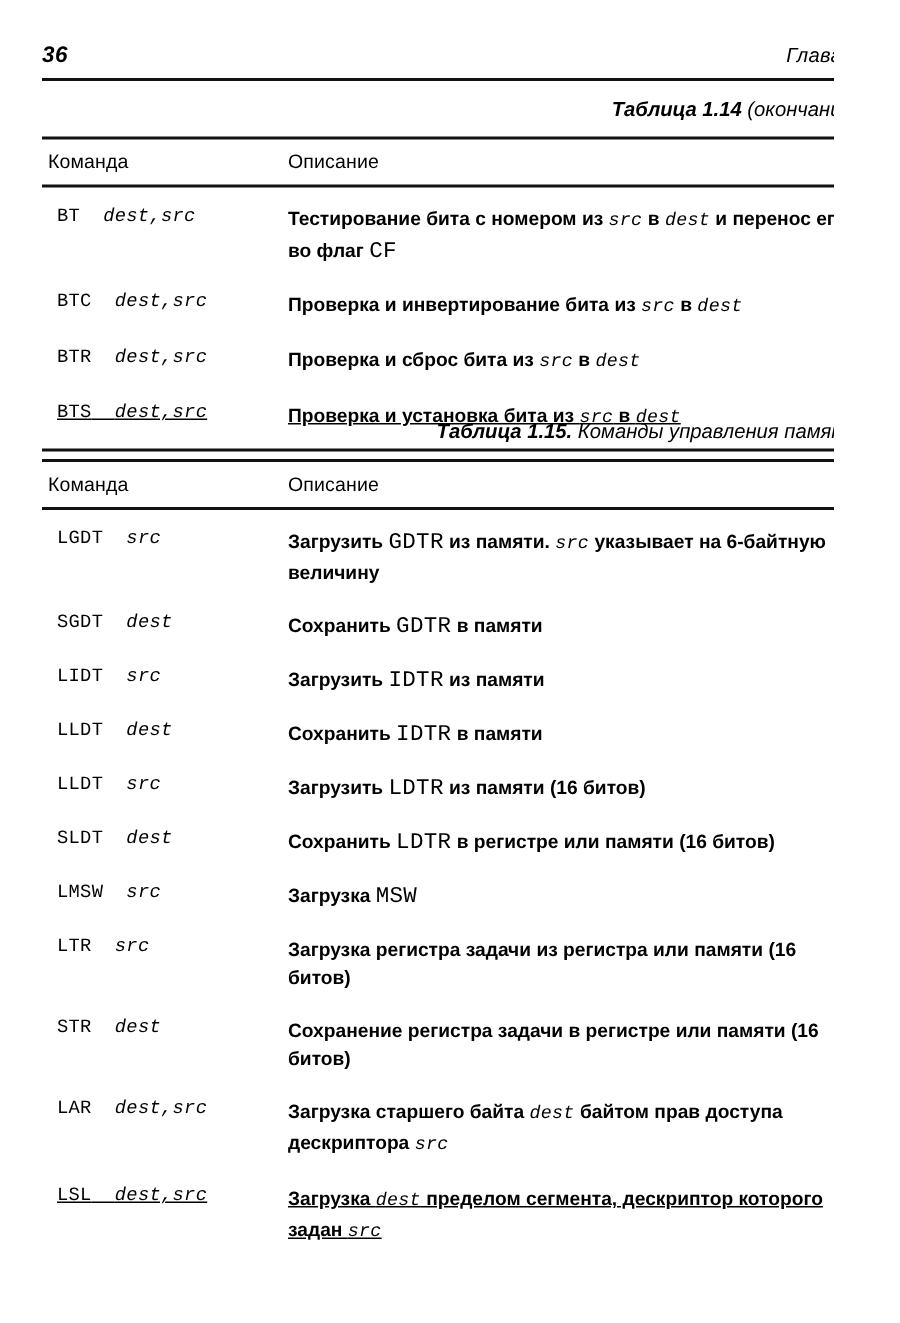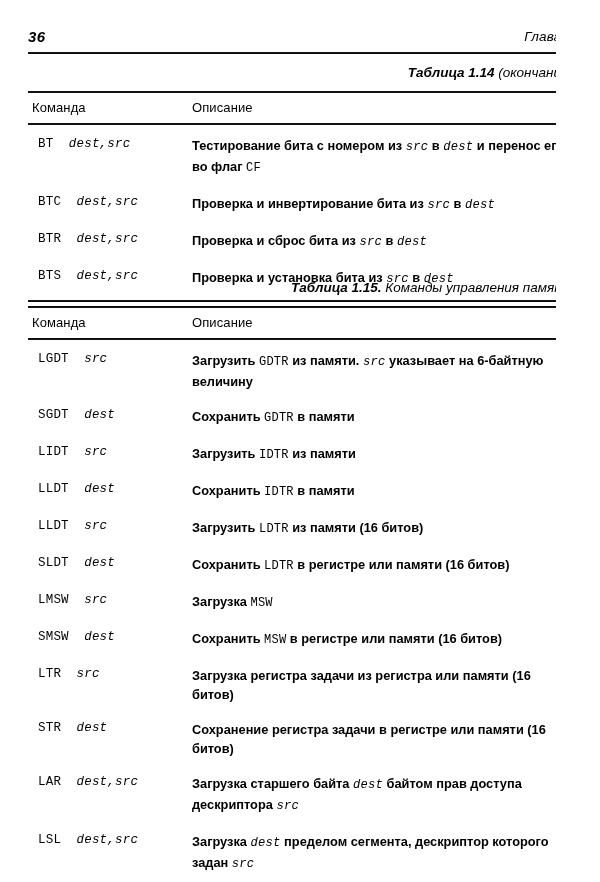--- a/index.html
+++ b/index.html
@@ -131,27 +131,27 @@
   }
   .body-row td.desc {
     padding: 8px 0 8px 2px;
     font-size: 12.8px;
     font-weight: bold;
     line-height: 19px;
   }
   .body-row:first-child td.cmd,
   .body-row:first-child td.desc { padding-top: 11px; }
   .body-row:last-child td.cmd,
-  .body-row:last-child td.desc { padding-bottom: 11px; }
+  .body-row:last-child td.desc { padding-bottom: 11px; text-decoration: underline; }
 
   
   .mono {
     font-family: "Liberation Mono", "DejaVu Sans Mono", monospace;
     font-weight: normal;
-    font-size: 12px;
+    font-size: 15px;
     letter-spacing: 0.2px;
   }
   .mono-i {
     font-family: "Liberation Mono", "DejaVu Sans Mono", monospace;
     font-weight: normal;
     font-style: italic;
     font-size: 12.2px;
     letter-spacing: 0.2px;
   }
   td.cmd .mono,
@@ -259,24 +259,20 @@
           </tr>
           <tr class="body-row">
             <td class="cmd"><span class="mono">SLDT</span>&nbsp;&nbsp;<span class="mono-i">dest</span></td>
             <td class="desc">Сохранить <span class="mono">LDTR</span> в регистре или памяти (16 битов)</td>
           </tr>
           <tr class="body-row">
             <td class="cmd"><span class="mono">LMSW</span>&nbsp;&nbsp;<span class="mono-i">src</span></td>
             <td class="desc">Загрузка <span class="mono">MSW</span></td>
           </tr>
           <tr class="body-row">
-            <td class="cmd"><span class="mono">SMSW</span>&nbsp;&nbsp;<span class="mono-i">dest</span></td>
-            <td class="desc">Сохранить <span class="mono">MSW</span> в регистре или памяти (16 битов)</td>
-          </tr>
-          <tr class="body-row">
             <td class="cmd"><span class="mono">LTR</span>&nbsp;&nbsp;<span class="mono-i">src</span></td>
             <td class="desc">Загрузка регистра задачи из регистра или памяти (16 битов)</td>
           </tr>
           <tr class="body-row">
             <td class="cmd"><span class="mono">STR</span>&nbsp;&nbsp;<span class="mono-i">dest</span></td>
             <td class="desc">Сохранение регистра задачи в регистре или памяти (16 битов)</td>
           </tr>
           <tr class="body-row">
             <td class="cmd"><span class="mono">LAR</span>&nbsp;&nbsp;<span class="mono-i">dest,src</span></td>
             <td class="desc">Загрузка старшего байта <span class="mono-i">dest</span> байтом прав доступа дескриптора <span class="mono-i">src</span></td>

